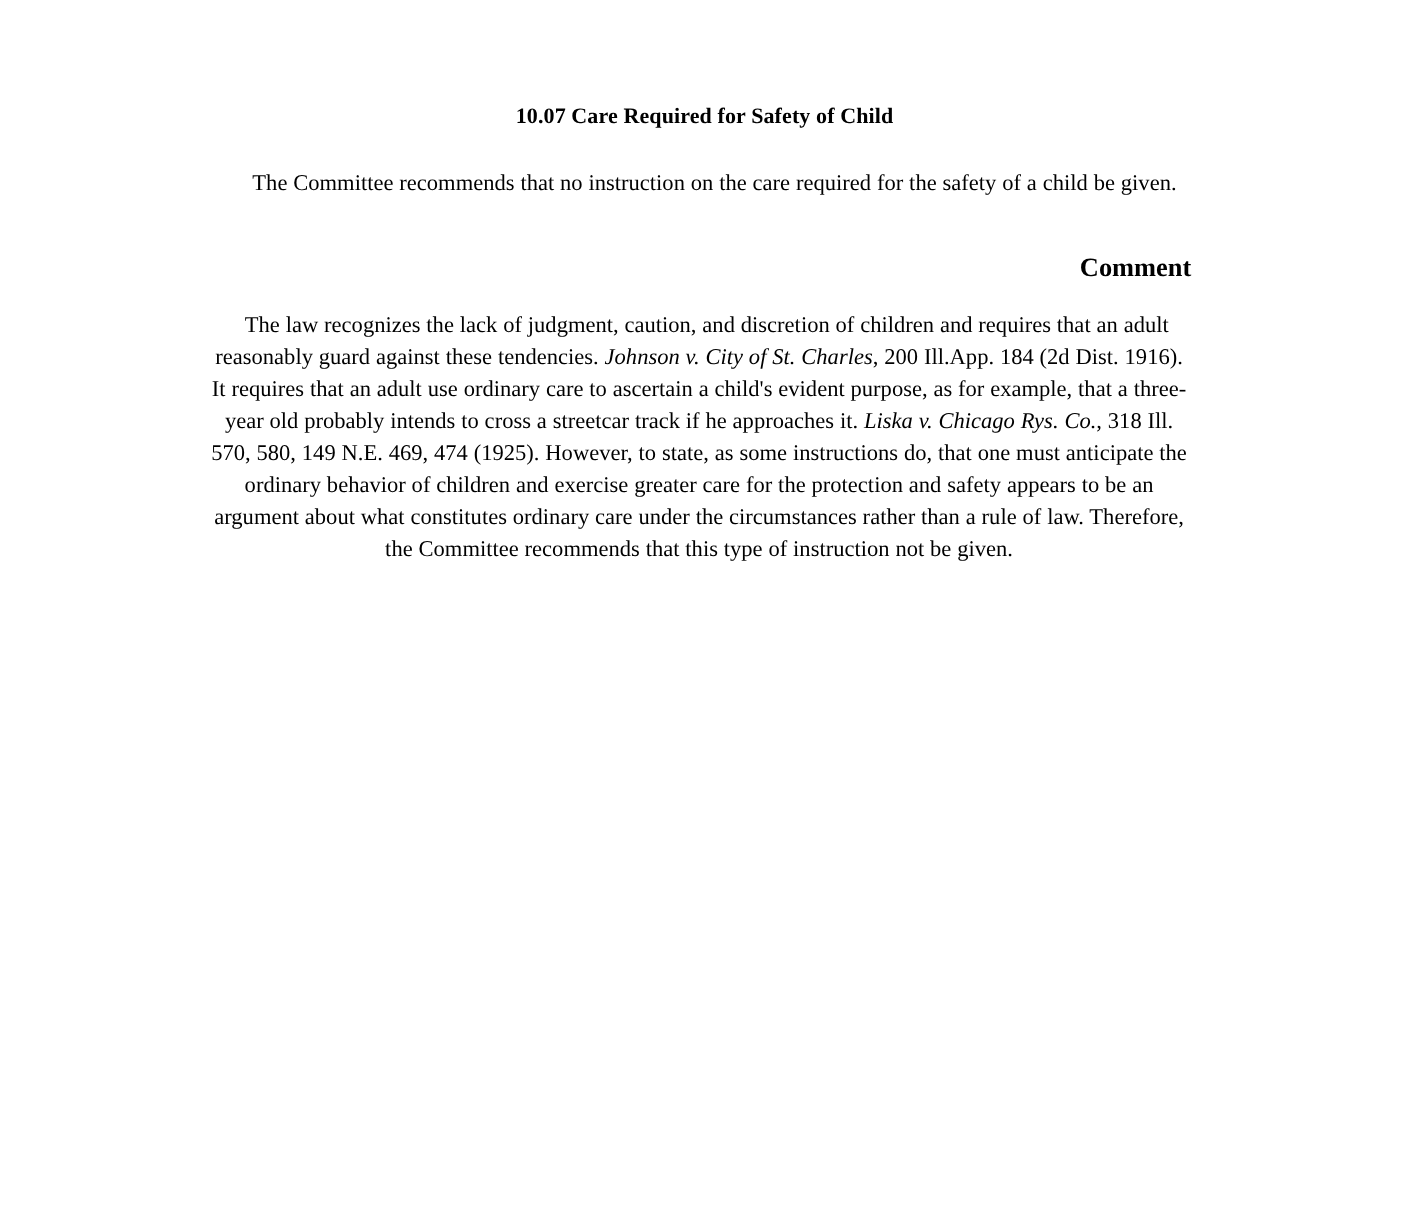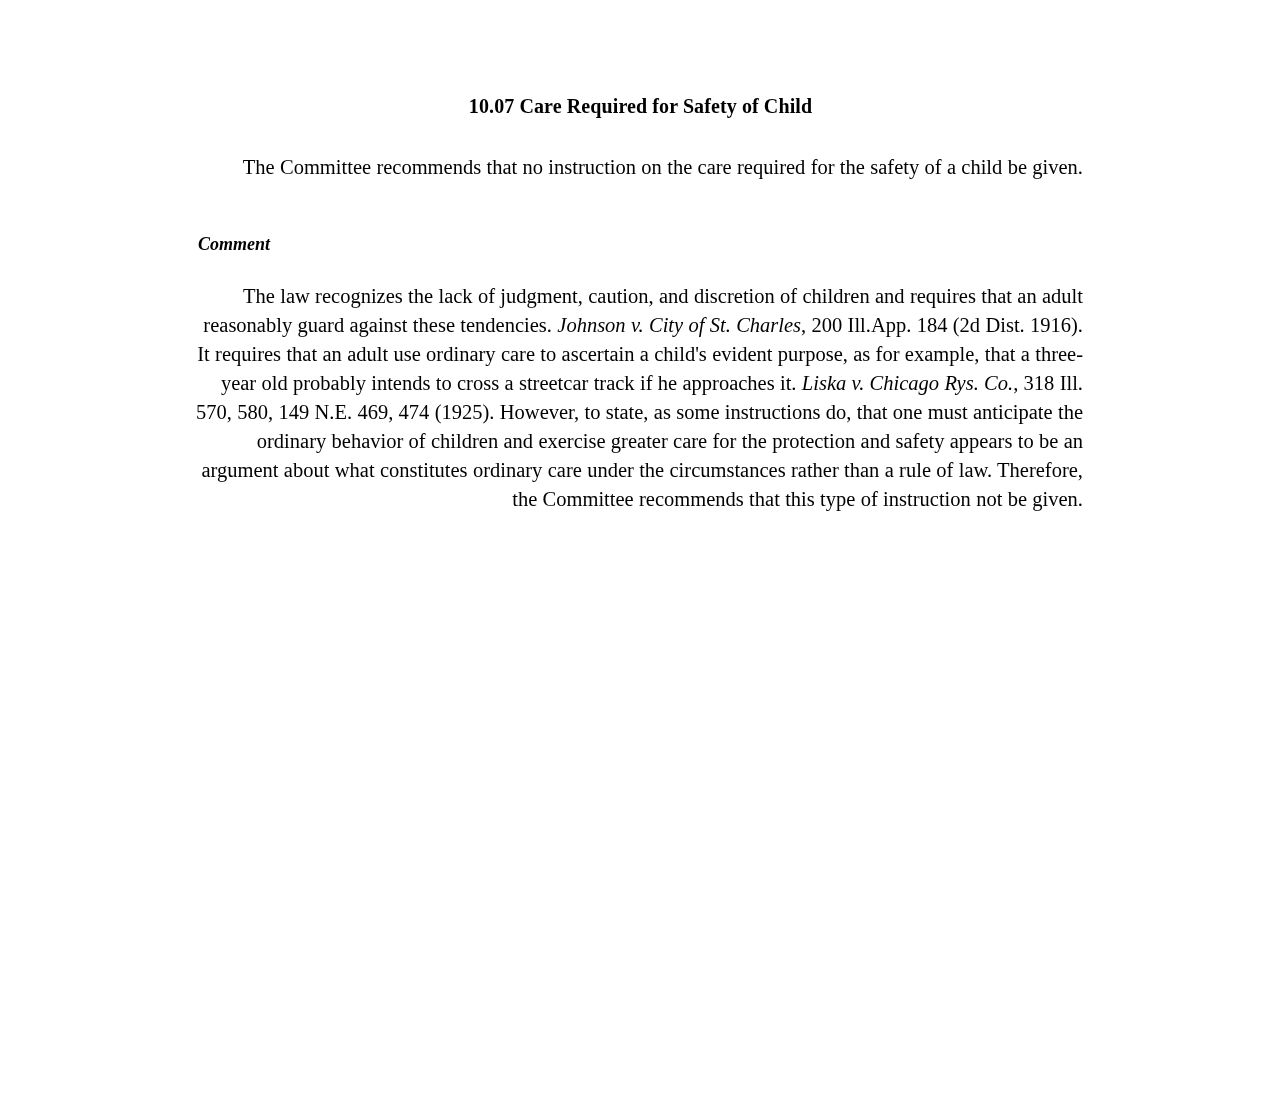--- a/index.html
+++ b/index.html
@@ -39,39 +39,38 @@
     text-align: center;
     letter-spacing: 0.1px;
     line-height: 28px;
     margin: 0 0 0 0;
     padding-left: 10px;
   }
 
   .para {
     font-size: 20.5px;
     line-height: 29px;
-    text-align: right;
+    text-align: center;
     margin: 0;
     word-spacing: 0.2px;
   }
 
   .para-recommendation {
     margin-top: 33px;
     text-indent: 28px;
   }
 
   .section-heading {
-    font-size: 18px;
+    font-size: 24px;
     font-weight: bold;
-    text-align: left;
+    text-align: right;
     line-height: 28px;
     margin: 0;
     padding-left: 10px;
     margin-top: 48px;
-    font-style: italic;
   }
 
   .para-comment {
     margin-top: 24px;
     text-indent: 14px;
     font-family: Liberation Serif, serif;
   }
 
   .cite {
     font-style: italic;

